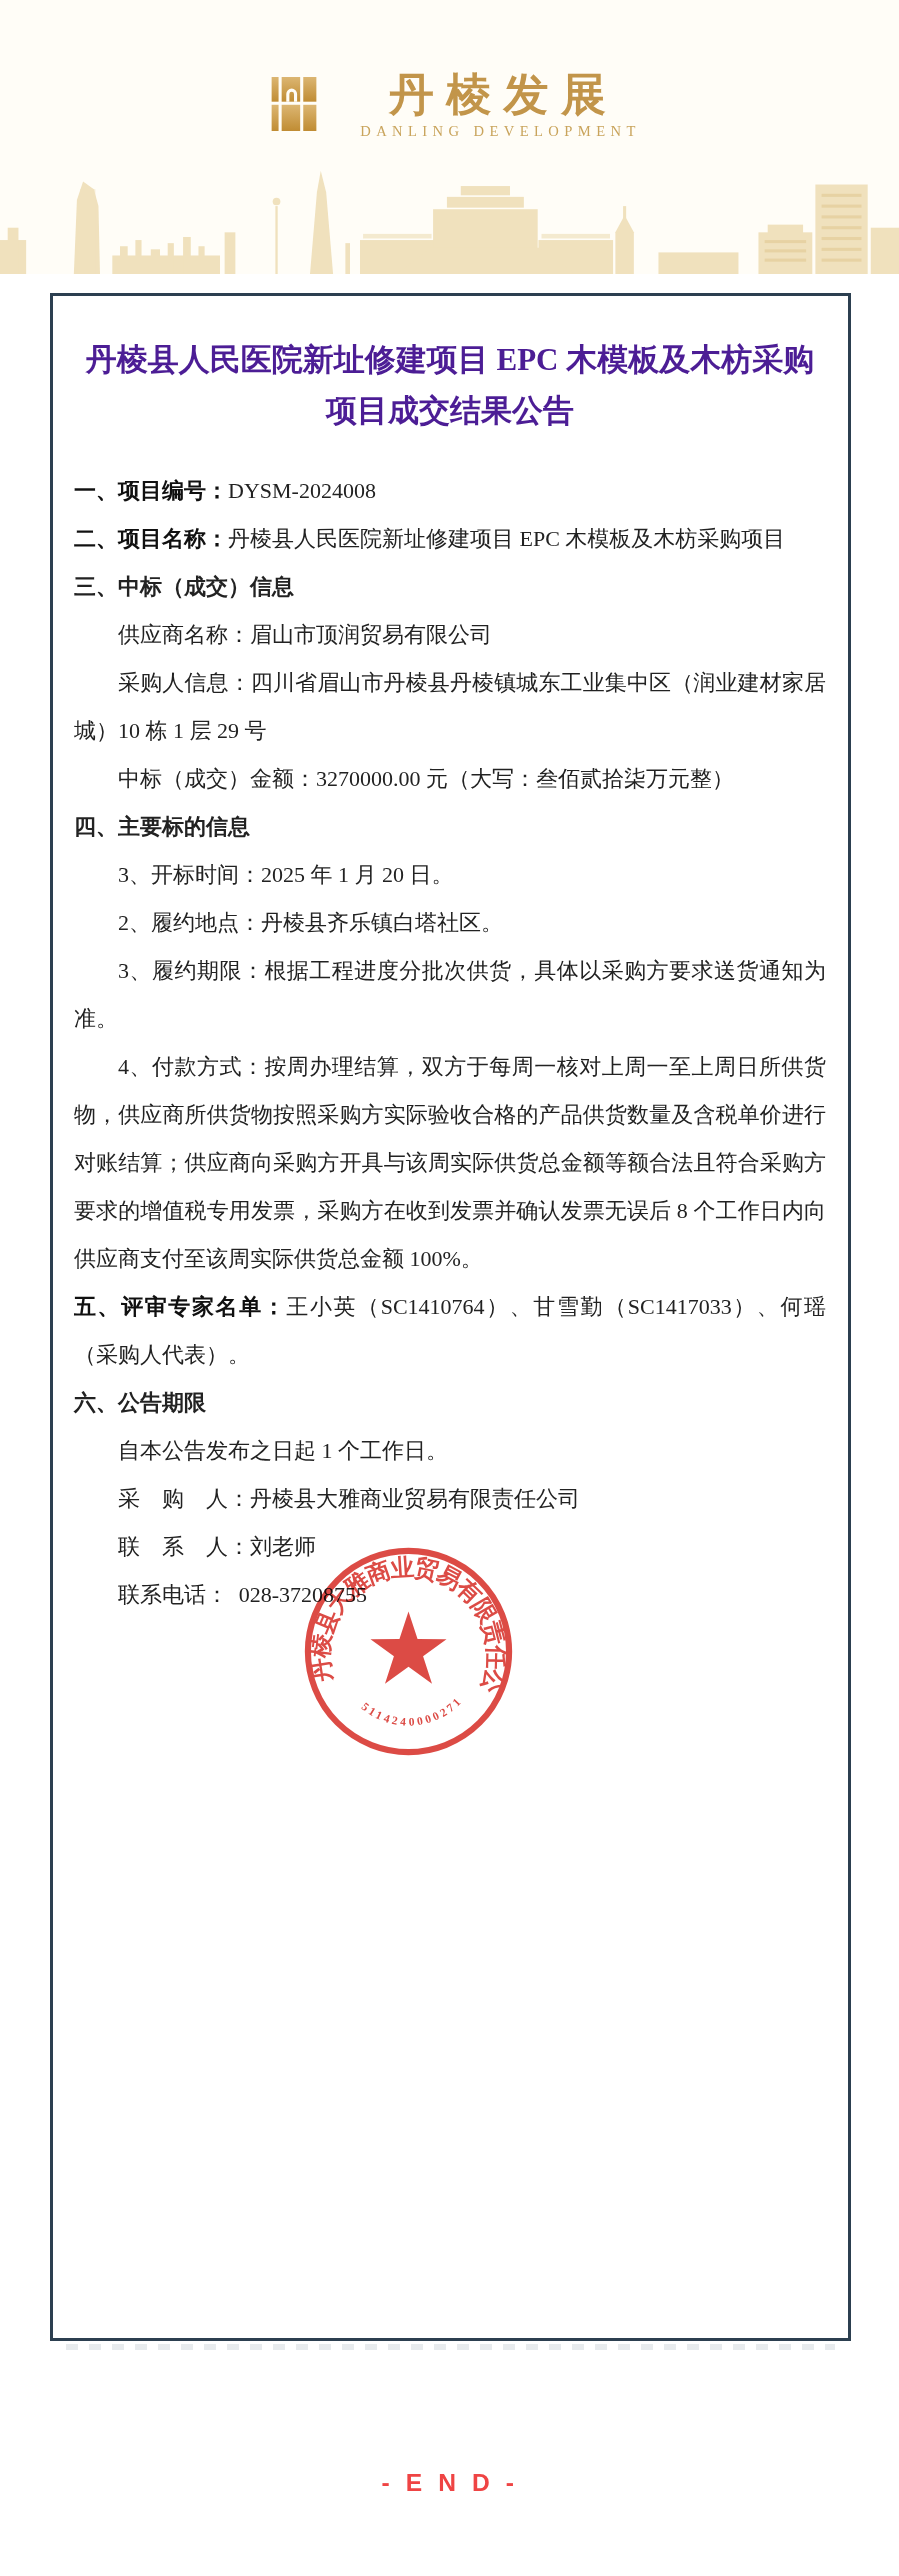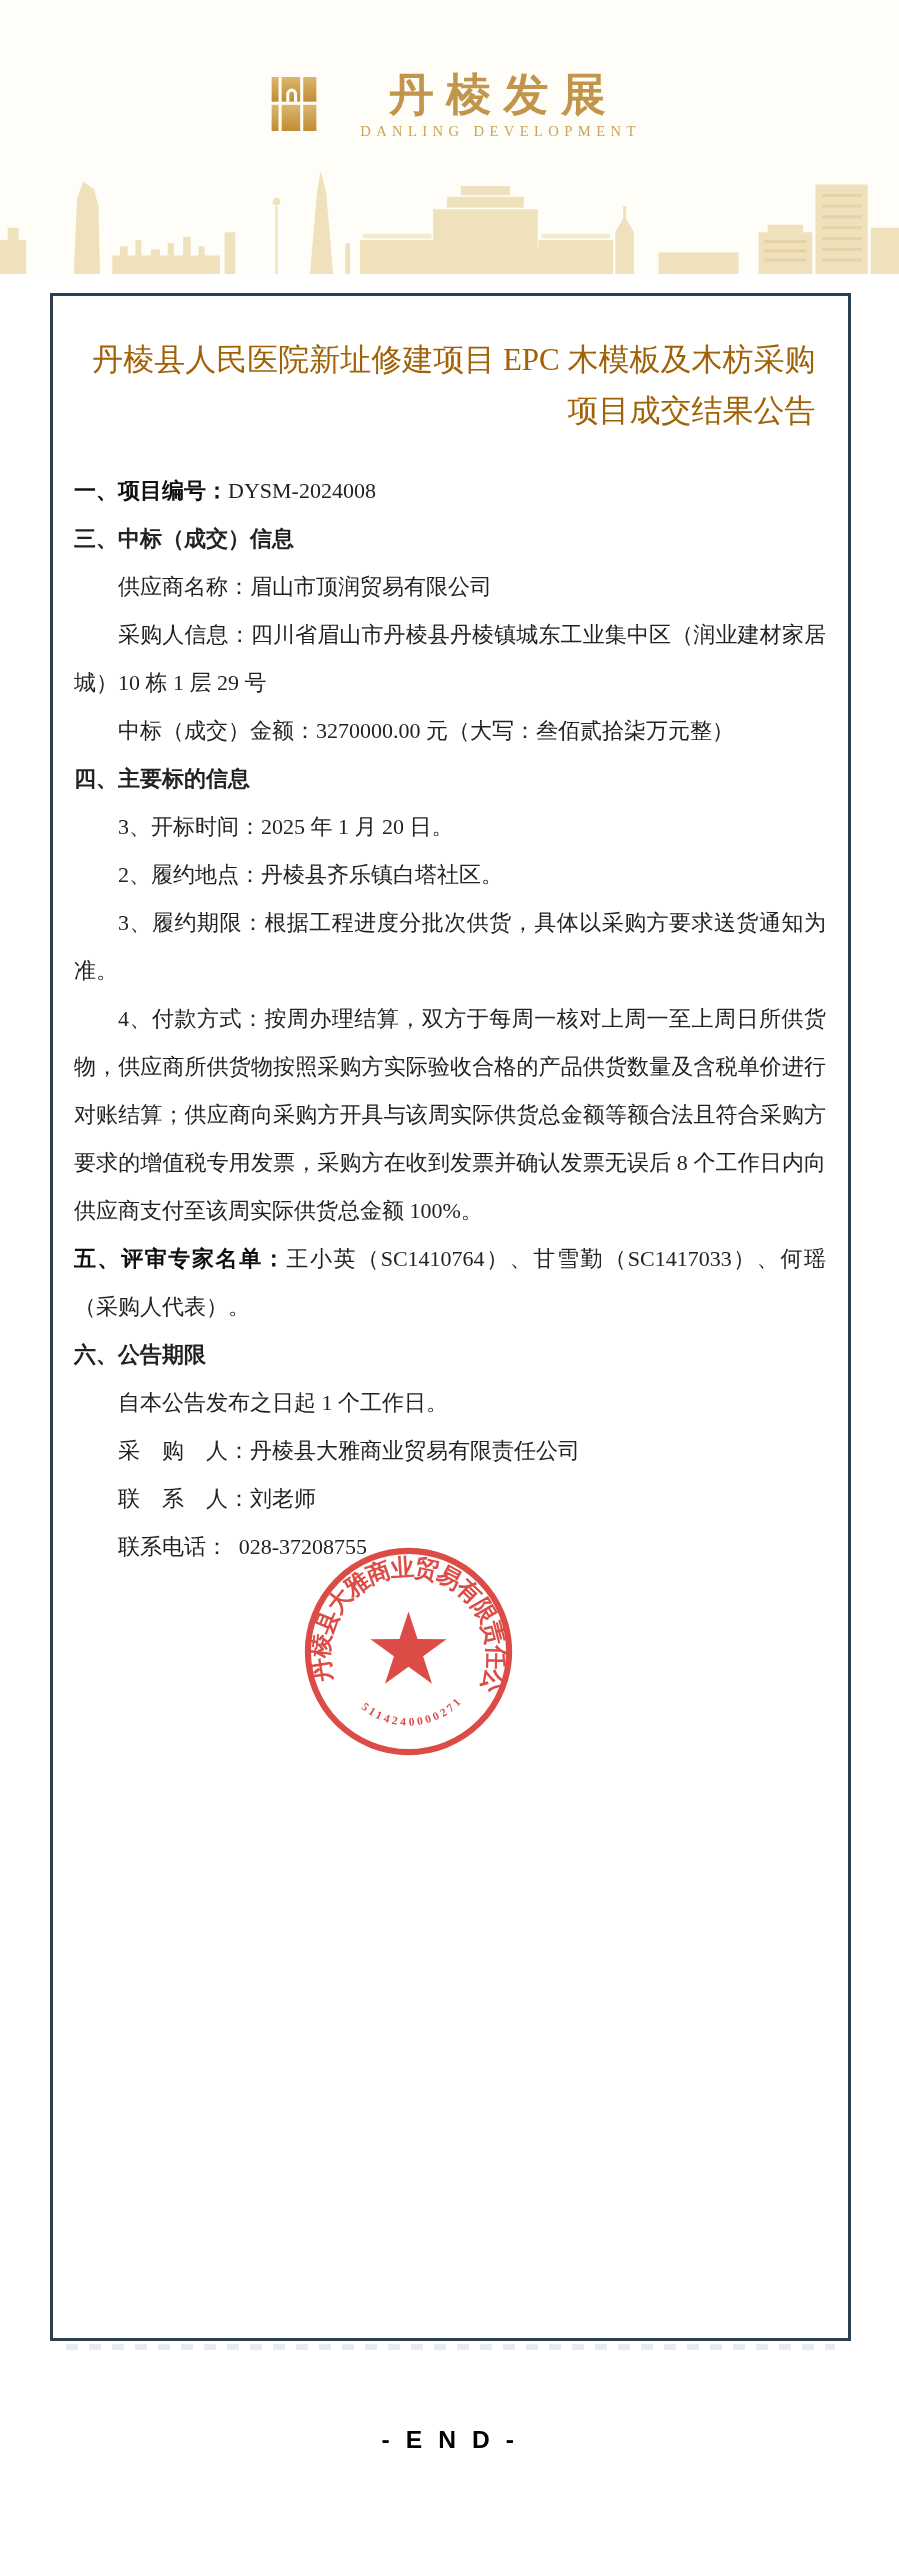--- a/index.html
+++ b/index.html
@@ -22,44 +22,44 @@
     font-size:14.6px;letter-spacing:5.4px;color:#c9a45c;white-space:nowrap;
   }
   .skyline{position:absolute;left:0;bottom:0;width:900px;height:108px;}
   
   .card{
     width:801px;height:2048px;box-sizing:border-box;margin:18.5px auto 0;
     border:3.8px solid #2c3f50;background:#ffffff;position:relative;
     padding:31px 21.5px 0 21.5px;
   }
   .doc-title{
-    font-size:31px;line-height:51px;font-weight:400;color:#a16207;
-    text-align:right;max-width:731px;margin:7.7px auto 31px auto;
+    font-size:31px;line-height:51px;font-weight:700;color:#4c1d95;
+    text-align:center;max-width:731px;margin:7.7px auto 31px auto;
   }
   .card p{font-size:22px;line-height:48px;margin:0;text-align:justify;color:#222;}
   .sec{font-family:"Liberation Sans","DejaVu Sans",sans-serif;font-weight:700;color:#101010;}
   .sec-line{margin-top:4.6px;}
   .indent{text-indent:2em;}
   .phone-gap{margin-left:10.8px;}
   
   .stamp{
     position:absolute;left:248px;top:1248px;width:215px;height:215px;
     opacity:0.92;mix-blend-mode:multiply;pointer-events:none;
   }
   
   .card-edge{
     width:769px;height:5.4px;margin:3.8px auto 0;
     background:repeating-linear-gradient(90deg,#e2e6e9 0 12.3px,transparent 12.3px 23px);
     opacity:.8;
   }
   
   .end-label{
-    margin-top:76px;text-align:center;
+    margin-top:119px;text-align:center;
     font-family:"Liberation Sans","DejaVu Sans",sans-serif;
-    font-weight:800;font-size:24.6px;letter-spacing:4.6px;color:#000000;
+    font-weight:800;font-size:24.6px;letter-spacing:4.6px;color:#ef4444;
   }
 </style>
 </head>
 <body>
 
 <div class="header">
   <div class="brand-row">
     <svg class="brand-icon" viewBox="0 0 58 70">
       <defs>
         <linearGradient id="gold" x1="0" y1="0" x2="0" y2="1">
@@ -129,20 +129,21 @@
     </g>
   </svg>
 </div>
 
 <div class="card">
 
   <h1 class="doc-title">丹棱县人民医院新址修建项目 EPC 木模板及木枋采购项目成交结果公告</h1>
 
   <p class="sec-line"><span class="sec">一、项目编号：</span><span>DYSM-2024008</span></p>
 
+  <p class="sec-line"><span class="sec">二、项目名称：</span><span>丹棱县人民医院新址修建项目 EPC 木模板及木枋采购项目</span></p>
 
   <p class="sec sec-line">三、中标（成交）信息</p>
 
   <p class="indent"><span>供应商名称：</span><span>眉山市顶润贸易有限公司</span></p>
 
   <p class="indent"><span>采购人信息：</span><span>四川省眉山市丹棱县丹棱镇城东工业集中区（润业建材家居城）10 栋 1 层 29 号</span></p>
 
   <p class="indent"><span>中标（成交）金额：</span><span>3270000.00 元（大写：叁佰贰拾柒万元整）</span></p>
 
   <p class="sec sec-line">四、主要标的信息</p>

